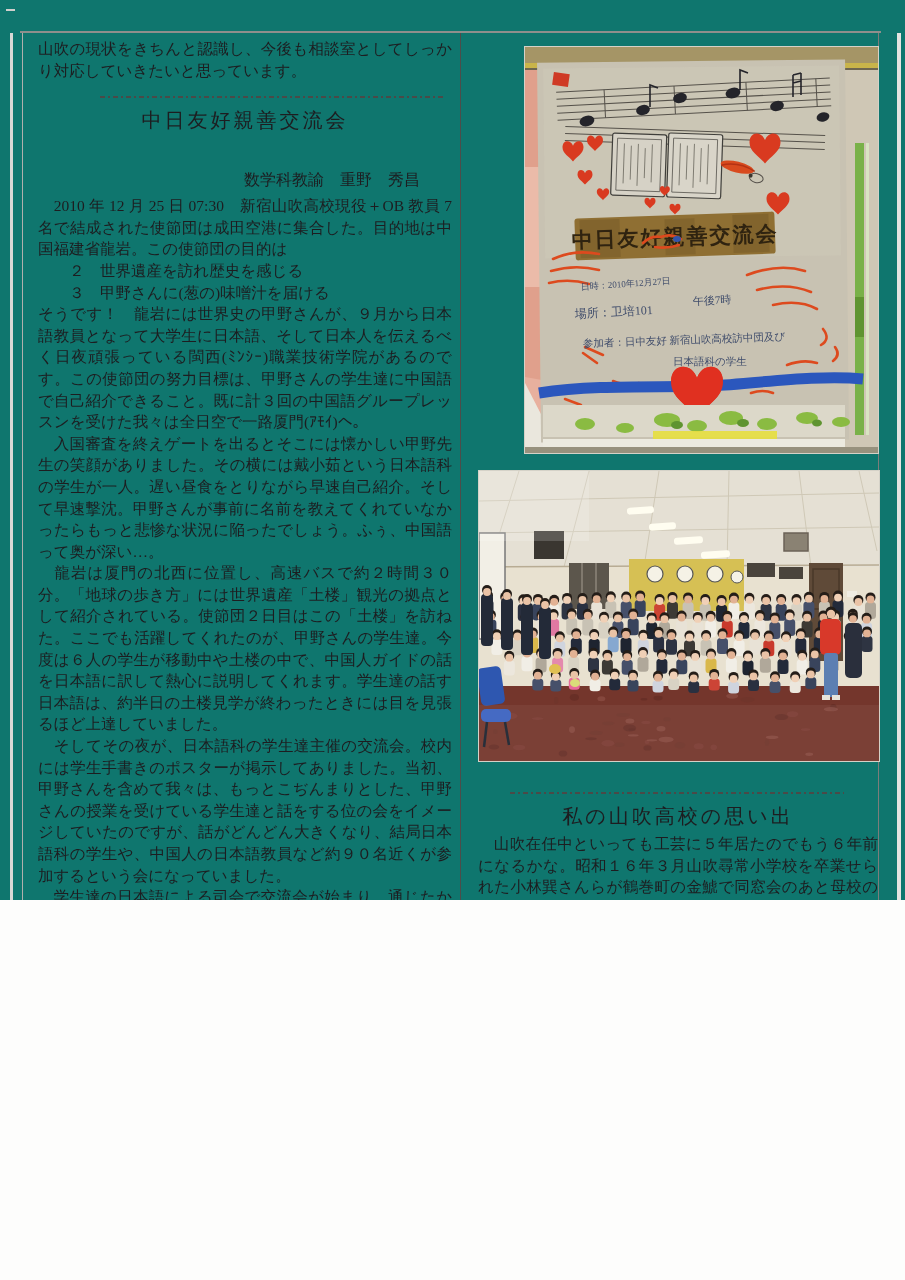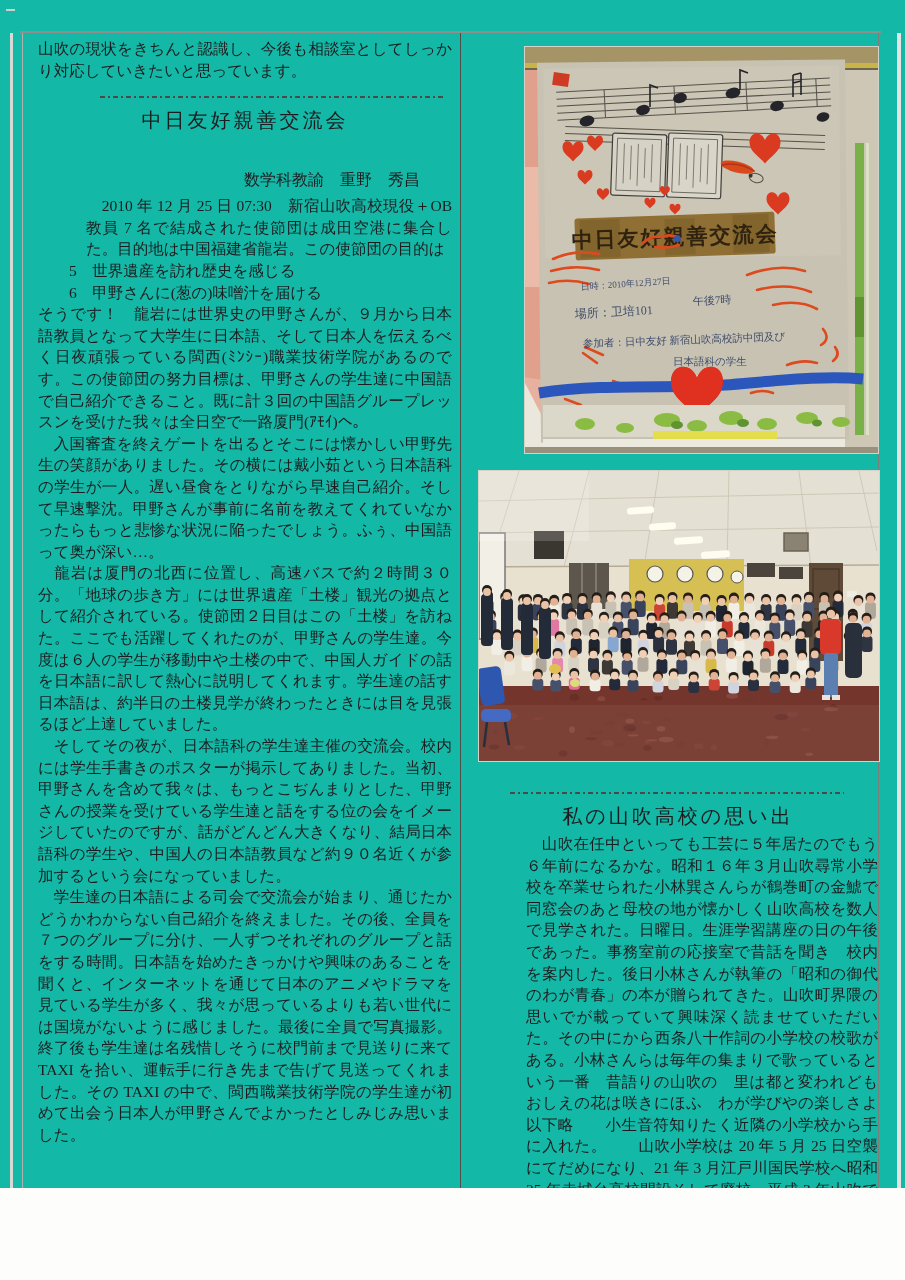--- a/index.html
+++ b/index.html
@@ -1,35 +1,35 @@
 <!DOCTYPE html>
 <html lang="ja"><head>
 <meta charset="utf-8">
 <style>
   html,body{margin:0;padding:0;background:#fdfdfc;}
-  .page{position:relative;width:905px;height:1188px;background:#14b8a6;overflow:hidden;
+  .page{position:relative;width:905px;height:900px;background:#0f766e;overflow:hidden;
         font-family:"Liberation Serif","DejaVu Serif",serif;color:#1d1d20;}
   
   .hline-top{position:absolute;left:20px;right:24px;top:31px;height:2px;background:#8f8f8c;}
   .hline-bottom{position:absolute;left:22px;right:26px;top:1261px;height:2px;
         background:repeating-linear-gradient(90deg,#a8a8a5 0 7px,transparent 7px 10px,#a8a8a5 10px 12px,transparent 12px 15px);}
   .vline{position:absolute;top:33px;height:1228px;width:1px;}
   .vline.l1{left:10px;width:3px;background:#d8d8d5;}
   .vline.l2{left:22px;background:#b0b0ad;}
   .vline.c{left:460px;background:#4d4d4a;}
   .vline.r{left:878px;background:#7d7d7a;}
   .vline.r2{left:897px;width:4px;background:#e4e4e1;}
   .below-strip{position:absolute;left:0;right:0;top:1266px;height:14px;background:#f1f0ee;}
 
   .col{position:absolute;top:38px;}
   .col-left{left:38px;width:414px;}
   .col-right{left:478px;width:400px;}
 
   .body{margin:0;font-size:15.5px;line-height:21.6px;text-align:justify;text-justify:inter-ideograph;}
-  .body.first{margin-top:4px;margin-left:48px;}
+  .body.first{margin-top:4px;}
   .divider{height:2px;margin:15px 8px 0 62px;
         background:repeating-linear-gradient(90deg,#4a4a48 0 5px,transparent 5px 8px,#4a4a48 8px 10px,transparent 10px 13px);}
   .divider.right-col{margin:30px 34px 0 32px;}
   h2{margin:9px 0 0;font-size:20px;line-height:26px;font-weight:normal;text-align:center;letter-spacing:3px;}
   .byline{margin:5px 0 0;font-size:16px;line-height:22px;text-align:right;}
   .byline.a1{padding-right:32px;margin-top:36px;}
   .byline.a2{padding-right:16px;}
 
   figure{margin:0;padding:0;}
   .photo{display:block;border:1px solid #d5d2c8;background:#b7ad9c;}
@@ -50,22 +50,22 @@
   <div class="vline r2"></div>
   <div class="hline-bottom"></div>
   <div class="below-strip"></div>
 
   <div class="col col-left">
     <p class="body">山吹の現状をきちんと認識し、今後も相談室としてしっかり対応していきたいと思っています。</p>
     <div class="divider"></div>
     <h2>中日友好親善交流会</h2>
     <p class="byline a1">数学科教諭　重野　秀昌</p>
     <p class="body first">　2010 年 12 月 25 日 07:30　新宿山吹高校現役＋OB 教員 7 名で結成された使節団は成田空港に集合した。目的地は中国福建省龍岩。この使節団の目的は</p>
-    <p class="body">　　5　世界遺産を訪れ歴史を感じる</p>
-    <p class="body">　　6　甲野さんに(葱の)味噌汁を届ける</p>
+    <p class="body">　　２　世界遺産を訪れ歴史を感じる</p>
+    <p class="body">　　３　甲野さんに(葱の)味噌汁を届ける</p>
     <p class="body">そうです！　龍岩には世界史の甲野さんが、９月から日本語教員となって大学生に日本語、そして日本人を伝えるべく日夜頑張っている閩西(ﾐﾝｼｰ)職業技術学院があるのです。この使節団の努力目標は、甲野さんの学生達に中国語で自己紹介できること。既に計３回の中国語グループレッスンを受けた我々は全日空で一路厦門(ｱﾓｲ)へ。</p>
     <p class="body">　入国審査を終えゲートを出るとそこには懐かしい甲野先生の笑顔がありました。その横には戴小茹という日本語科の学生が一人。遅い昼食をとりながら早速自己紹介。そして早速撃沈。甲野さんが事前に名前を教えてくれていなかったらもっと悲惨な状況に陥ったでしょう。ふぅ、中国語って奥が深い…。</p>
     <p class="body">　龍岩は厦門の北西に位置し、高速バスで約２時間３０分。「地球の歩き方」には世界遺産「土楼」観光の拠点として紹介されている。使節団２日目はこの「土楼」を訪ねた。ここでも活躍してくれたのが、甲野さんの学生達。今度は６人の学生が移動中や土楼の中で、中国人ガイドの話を日本語に訳して熱心に説明してくれます。学生達の話す日本語は、約半日の土楼見学が終わったときには目を見張るほど上達していました。</p>
     <p class="body">　そしてその夜が、日本語科の学生達主催の交流会。校内には学生手書きのポスターが掲示してありました。当初、甲野さんを含めて我々は、もっとこぢんまりとした、甲野さんの授業を受けている学生達と話をする位の会をイメージしていたのですが、話がどんどん大きくなり、結局日本語科の学生や、中国人の日本語教員など約９０名近くが参加するという会になっていました。</p>
     <p class="body">　学生達の日本語による司会で交流会が始まり、通じたかどうかわからない自己紹介を終えました。その後、全員を７つのグループに分け、一人ずつそれぞれのグループと話をする時間。日本語を始めたきっかけや興味のあることを聞くと、インターネットを通じて日本のアニメやドラマを見ている学生が多く、我々が思っているよりも若い世代には国境がないように感じました。最後に全員で写真撮影。終了後も学生達は名残惜しそうに校門前まで見送りに来て TAXI を拾い、運転手に行き先まで告げて見送ってくれました。その TAXI の中で、閩西職業技術学院の学生達が初めて出会う日本人が甲野さんでよかったとしみじみ思いました。</p>
   </div>
 
   <div class="col col-right">
 
     <figure aria-label="学生手書きの交流会ポスターの写真">

